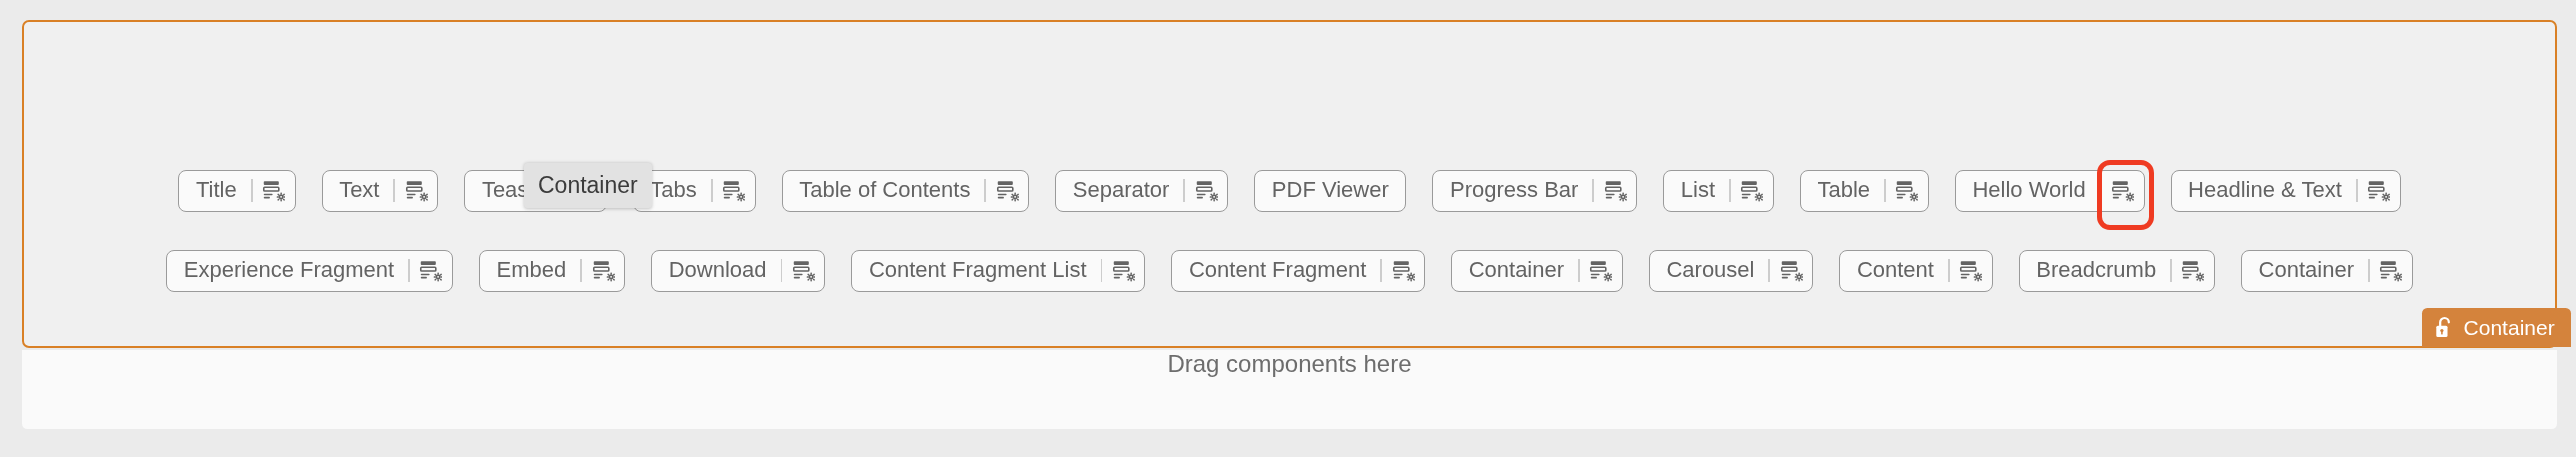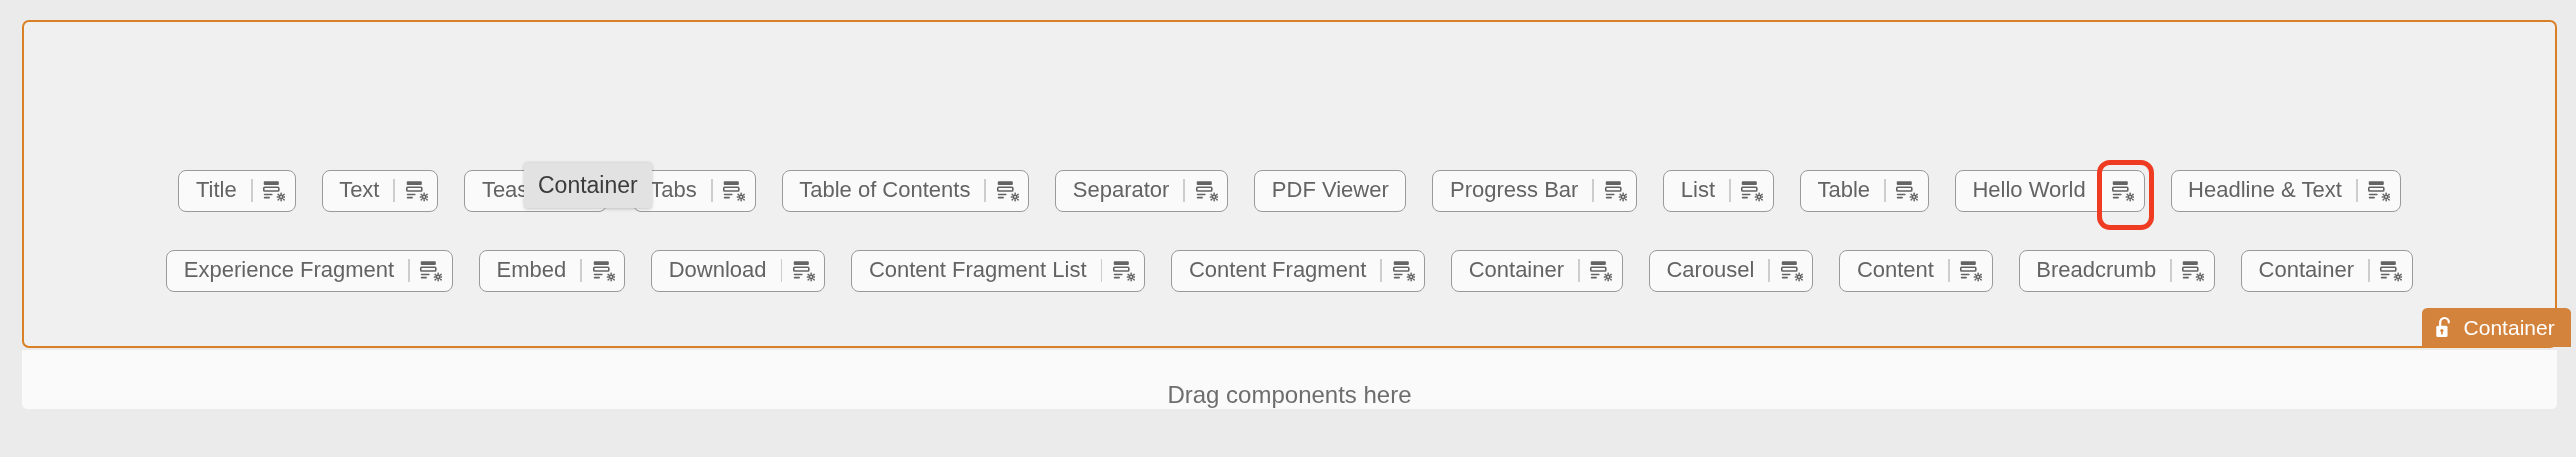--- a/index.html
+++ b/index.html
@@ -153,25 +153,25 @@
     z-index: 40;
   }
   .container-badge svg { display: block; }
 
   
   .dropzone {
     position: absolute;
     left: 22px;
     top: 350px;
     width: 2535px;
-    height: 59px;
+    height: 79px;
     background: #fafafa;
     border-radius: 0 0 5.3px 5.3px;
     display: flex;
-    align-items: flex-end;
+    align-items: flex-start;
     justify-content: center;
   }
   .dropzone-text {
     font-size: 24px;
     color: #6d6d6d;
   }
 </style>
 </head>
 <body>
 

